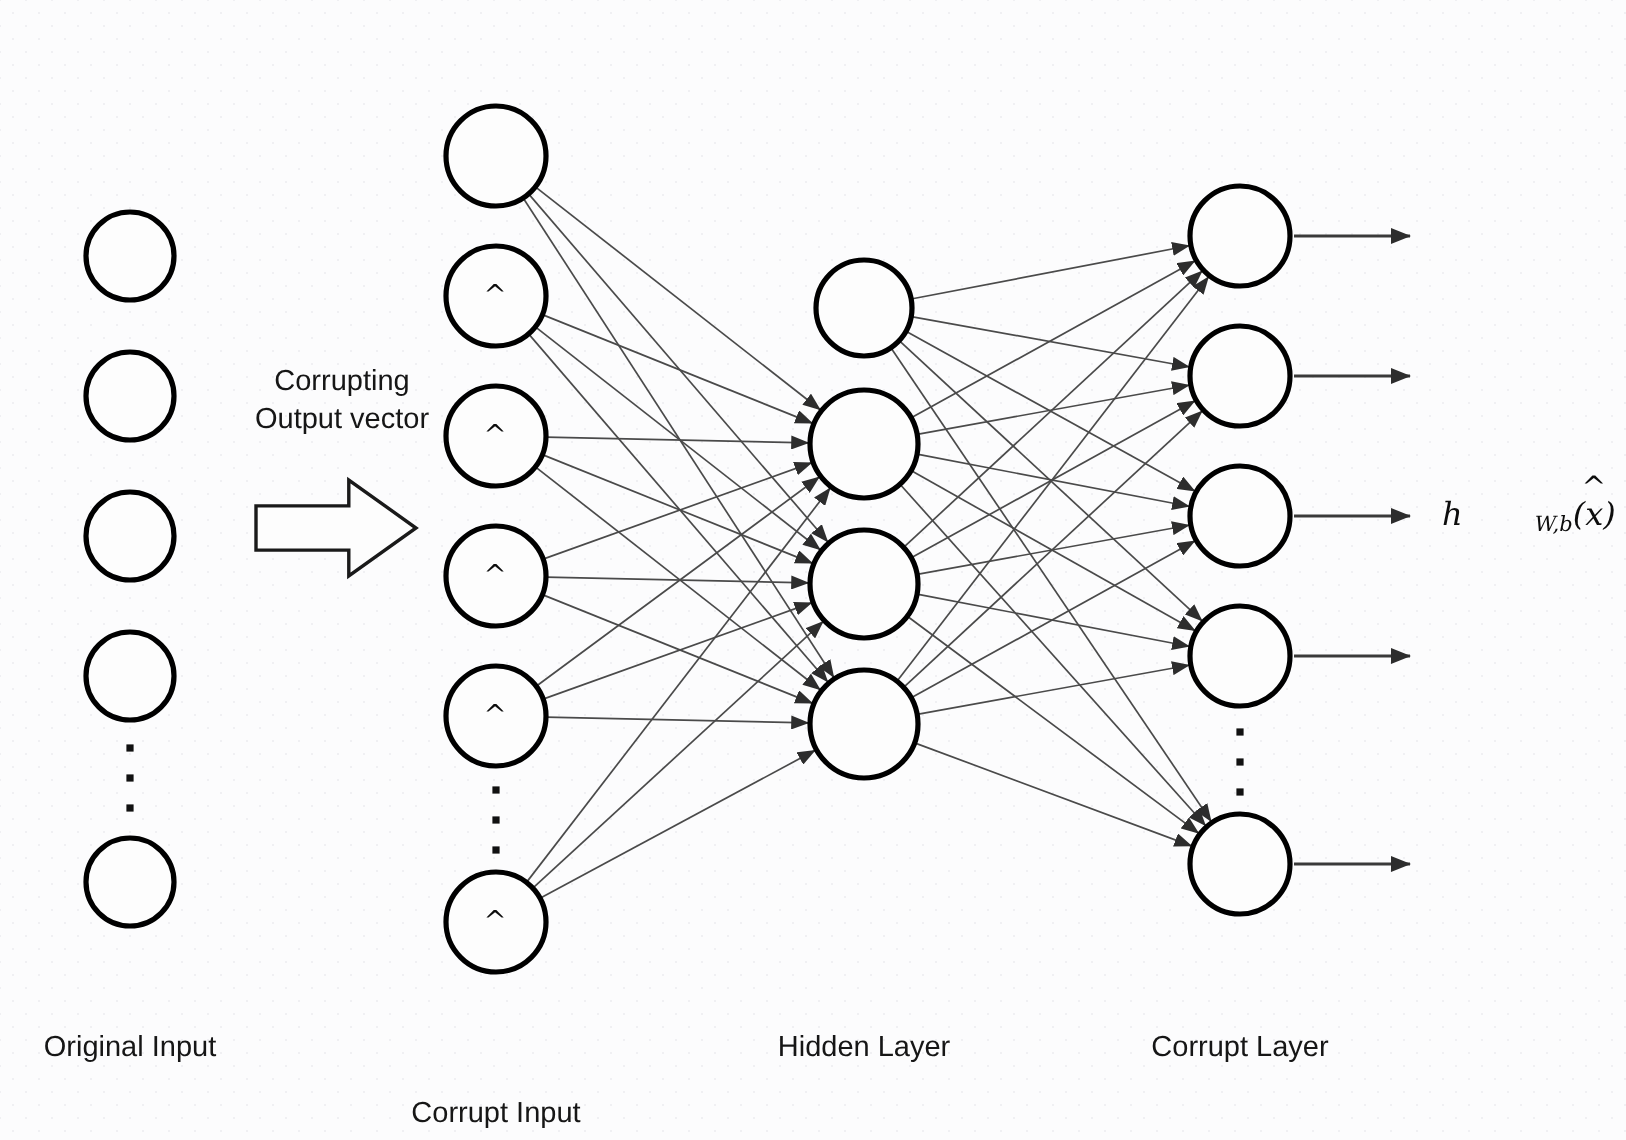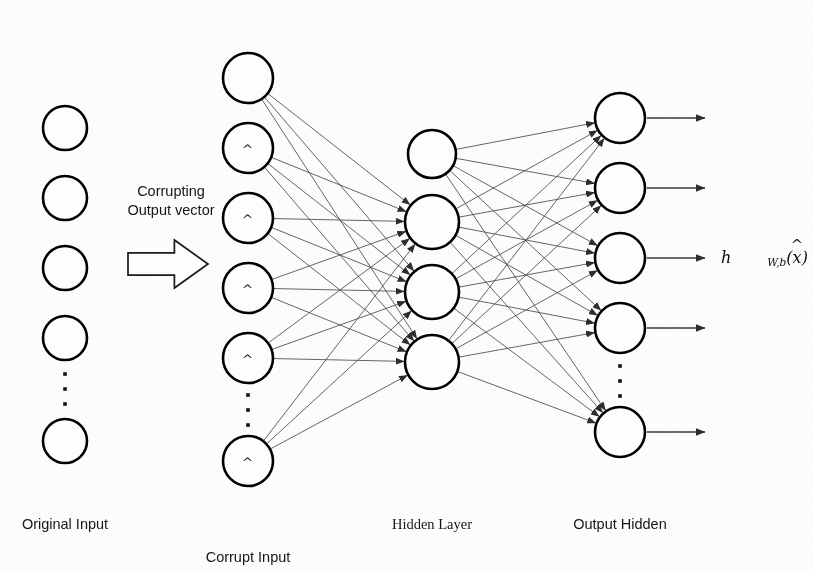--- a/index.html
+++ b/index.html
@@ -240,20 +240,20 @@
       <div class="node-label" style="left: 620px; top: 432px;"><span></span><span class="sub"></span></div>
     </div>
 
   <div class="corrupt-caption" id="corrupt-caption" style="left: 171px; top: 182px;">
     <span>Corrupting</span><br>
     <span>Output vector</span>
   </div>
 
   <div class="layer-caption" id="cap-original" style="left: 65px; top: 516px;">Original Input</div>
   <div class="layer-caption" id="cap-corrupt" style="left: 248px; top: 516px; margin-top: 33px;">Corrupt Input</div>
-  <div class="layer-caption" id="cap-hidden" style="left: 432px; top: 516px; font-family: Liberation Serif, serif;">Hidden Layer</div>
-  <div class="layer-caption" id="cap-output" style="left: 620px; top: 516px;">Output Hidden</div>
+  <div class="layer-caption" id="cap-hidden" style="left: 432px; top: 516px;">Hidden Layer</div>
+  <div class="layer-caption" id="cap-output" style="left: 620px; top: 516px;">Corrupt Layer</div>
 
   <div class="hypothesis-label" id="hypothesis" style="left: 721px; top: 258px;">
     <span>h</span><span class="hsub">W,b</span><span>(</span><span class="hat-wrap"><span class="hat">^</span><span>x</span></span><span>)</span>
   </div>
 
 </div>
 
 </body></html>

